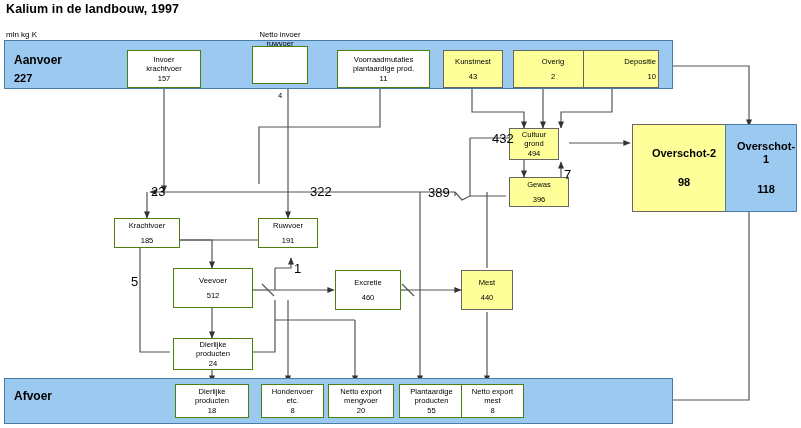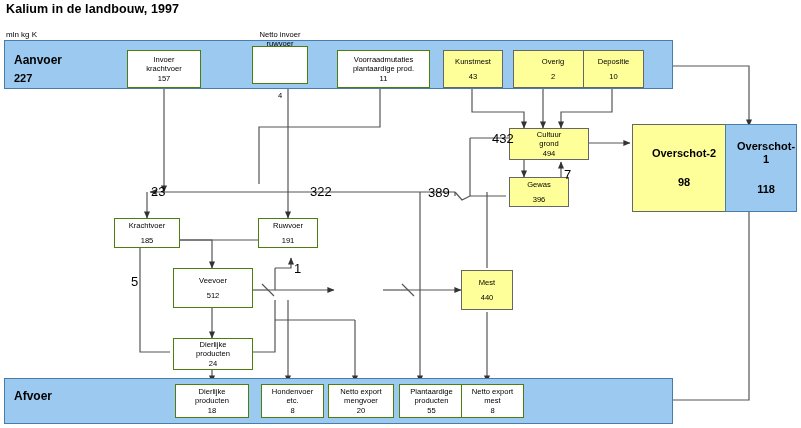--- a/index.html
+++ b/index.html
@@ -221,26 +221,26 @@
   <div class="node yellow gap" style="left:443px; top:50px; width:60px; height:38px;">
     <span class="nlabel">Kunstmest</span>
     <span class="nval">43</span>
   </div>
 
   <div class="node yellow gap" style="left:513px; top:50px; width:80px; height:38px;">
     <span class="nlabel">Overig</span>
     <span class="nval">2</span>
   </div>
 
-  <div class="node yellow gap" style="left:583px; top:50px; width:61px; height:38px;">
+  <div class="node yellow gap" style="left:583px; top:50px; width:76px; height:38px;align-items:flex-end;">
     <span class="nlabel">Depositie</span>
     <span class="nval">10</span>
   </div>
 
-  <div class="node yellow" style="left:509px; top:128px; width:80px; height:32px;">
+  <div class="node yellow" style="left:509px; top:128px; width:50px; height:32px;">
     <span class="nlabel">Cultuur
 grond</span>
     <span class="nval">494</span>
   </div>
 
   <div class="node yellow gap" style="left:509px; top:177px; width:60px; height:30px;">
     <span class="nlabel">Gewas</span>
     <span class="nval">396</span>
   </div>
 
@@ -268,20 +268,24 @@
     <span class="nlabel">Veevoer</span>
     <span class="nval">512</span>
   </div>
 
   <div class="node" style="left:173px; top:338px; width:80px; height:32px;">
     <span class="nlabel">Dierlijke
 producten</span>
     <span class="nval">24</span>
   </div>
 
+  <div class="node gap" style="left:335px; top:270px; width:66px; height:40px;">
+    <span class="nlabel">Excretie</span>
+    <span class="nval">460</span>
+  </div>
 
   <div class="node yellow gap" style="left:461px; top:270px; width:52px; height:40px;">
     <span class="nlabel">Mest</span>
     <span class="nval">440</span>
   </div>
 
   <div class="node" style="left:175px; top:384px; width:74px; height:34px;">
     <span class="nlabel">Dierlijke
 producten</span>
     <span class="nval">18</span>

